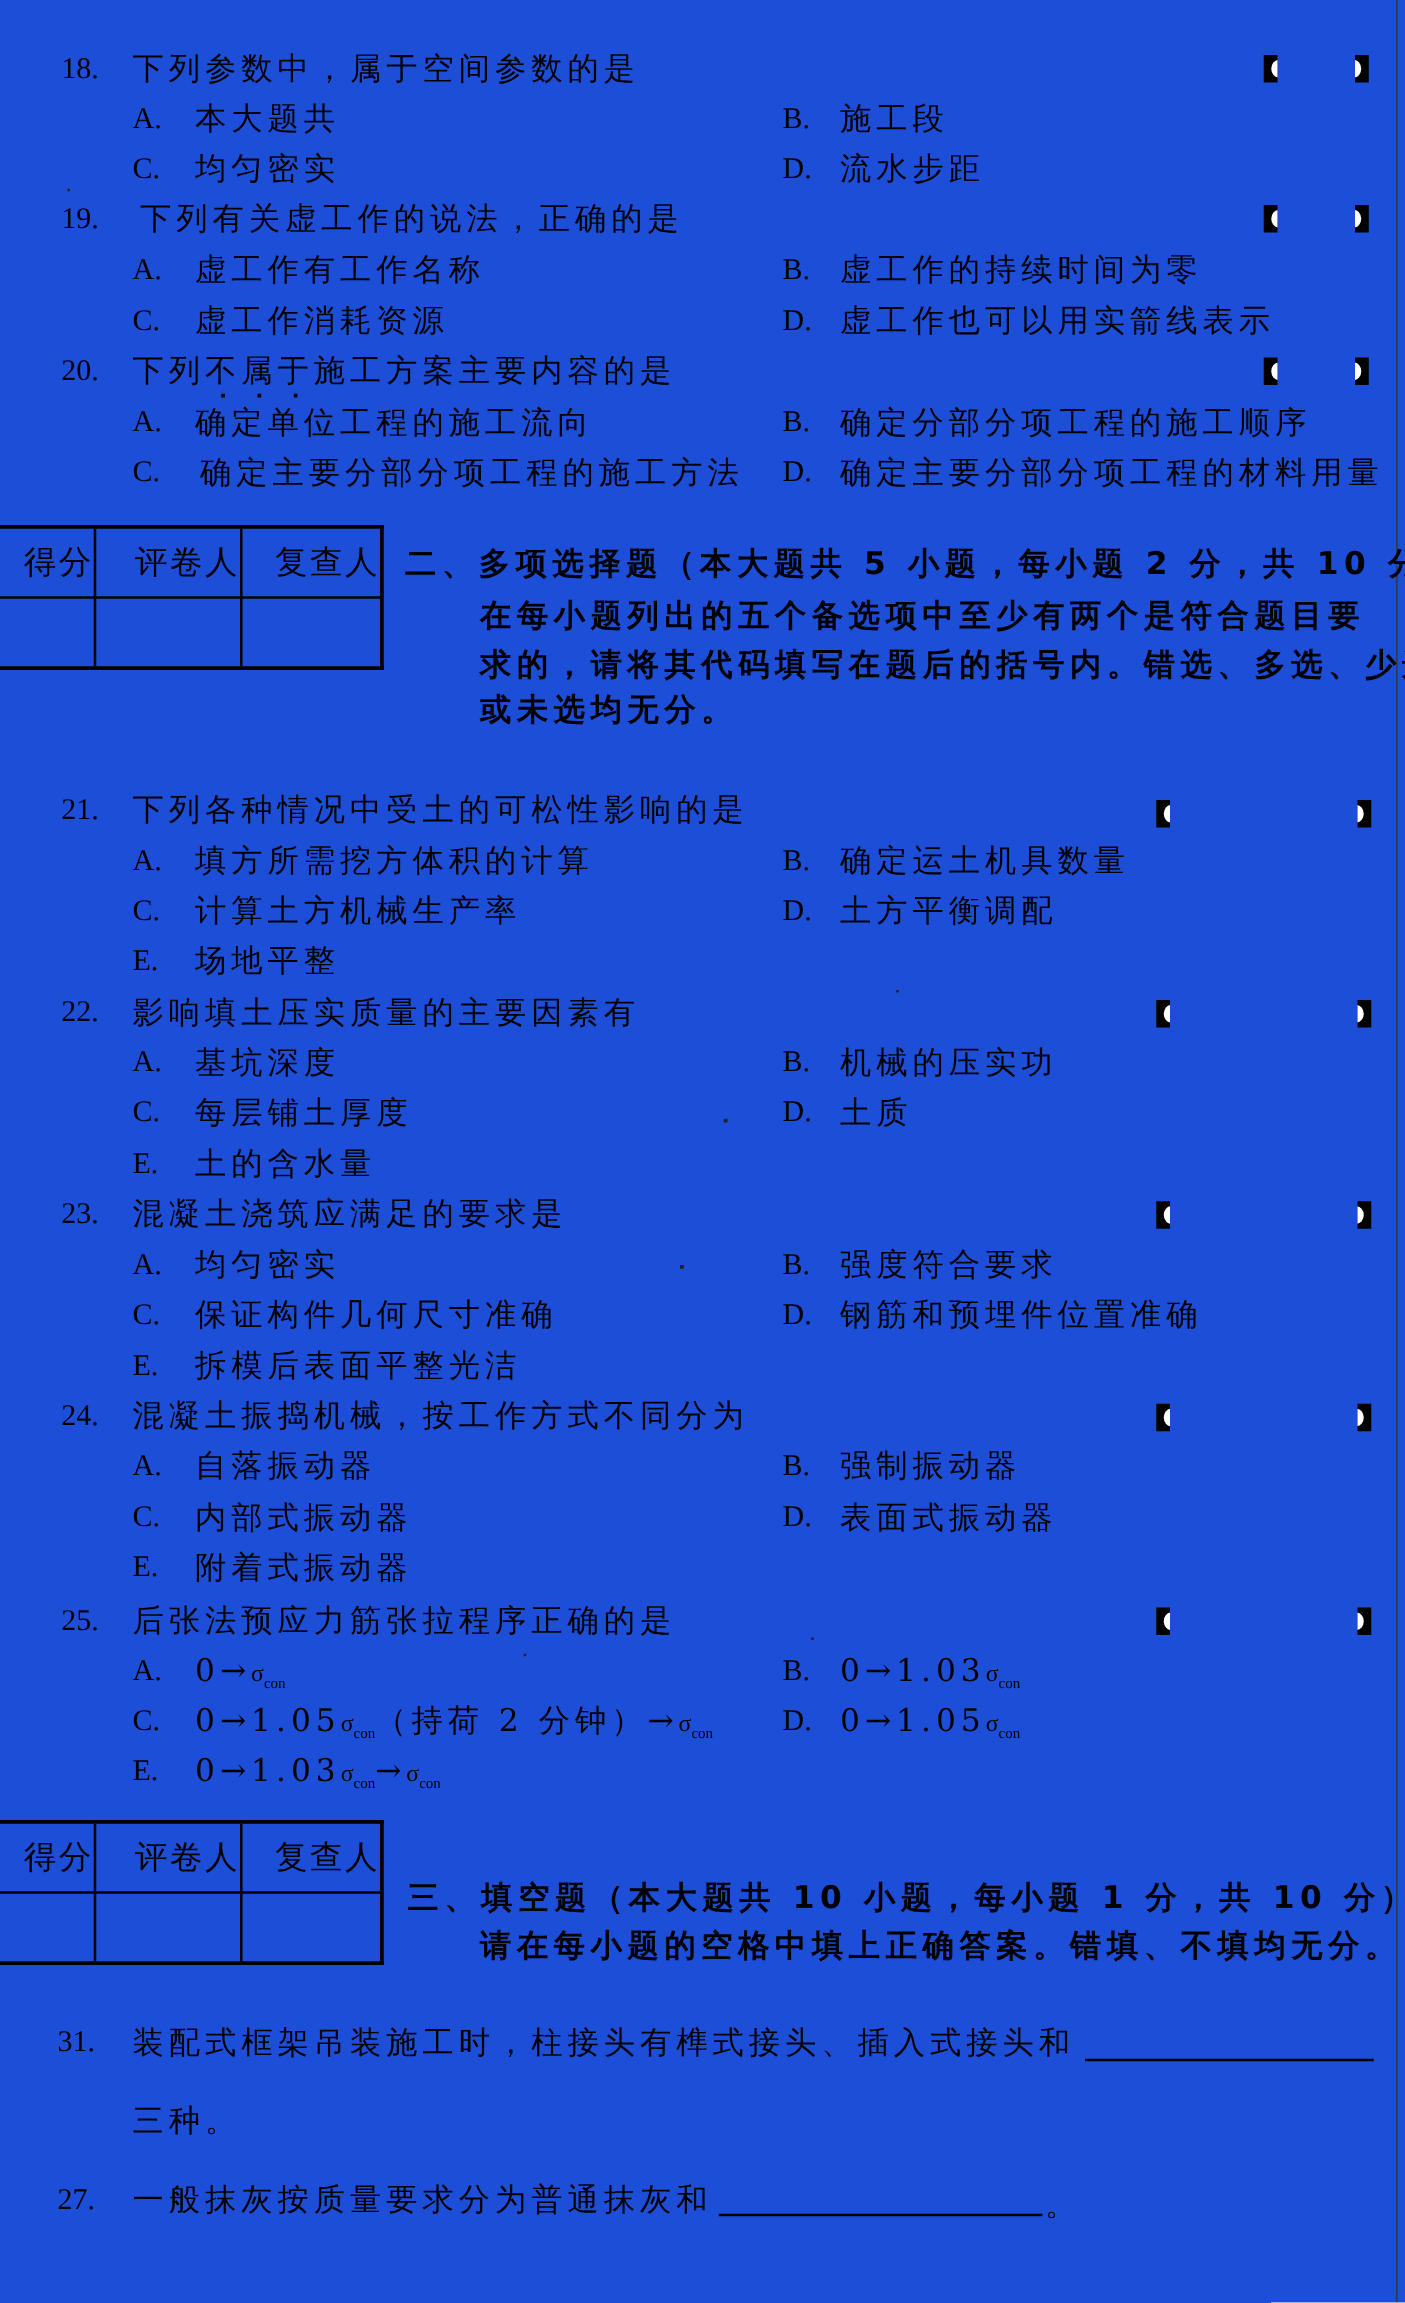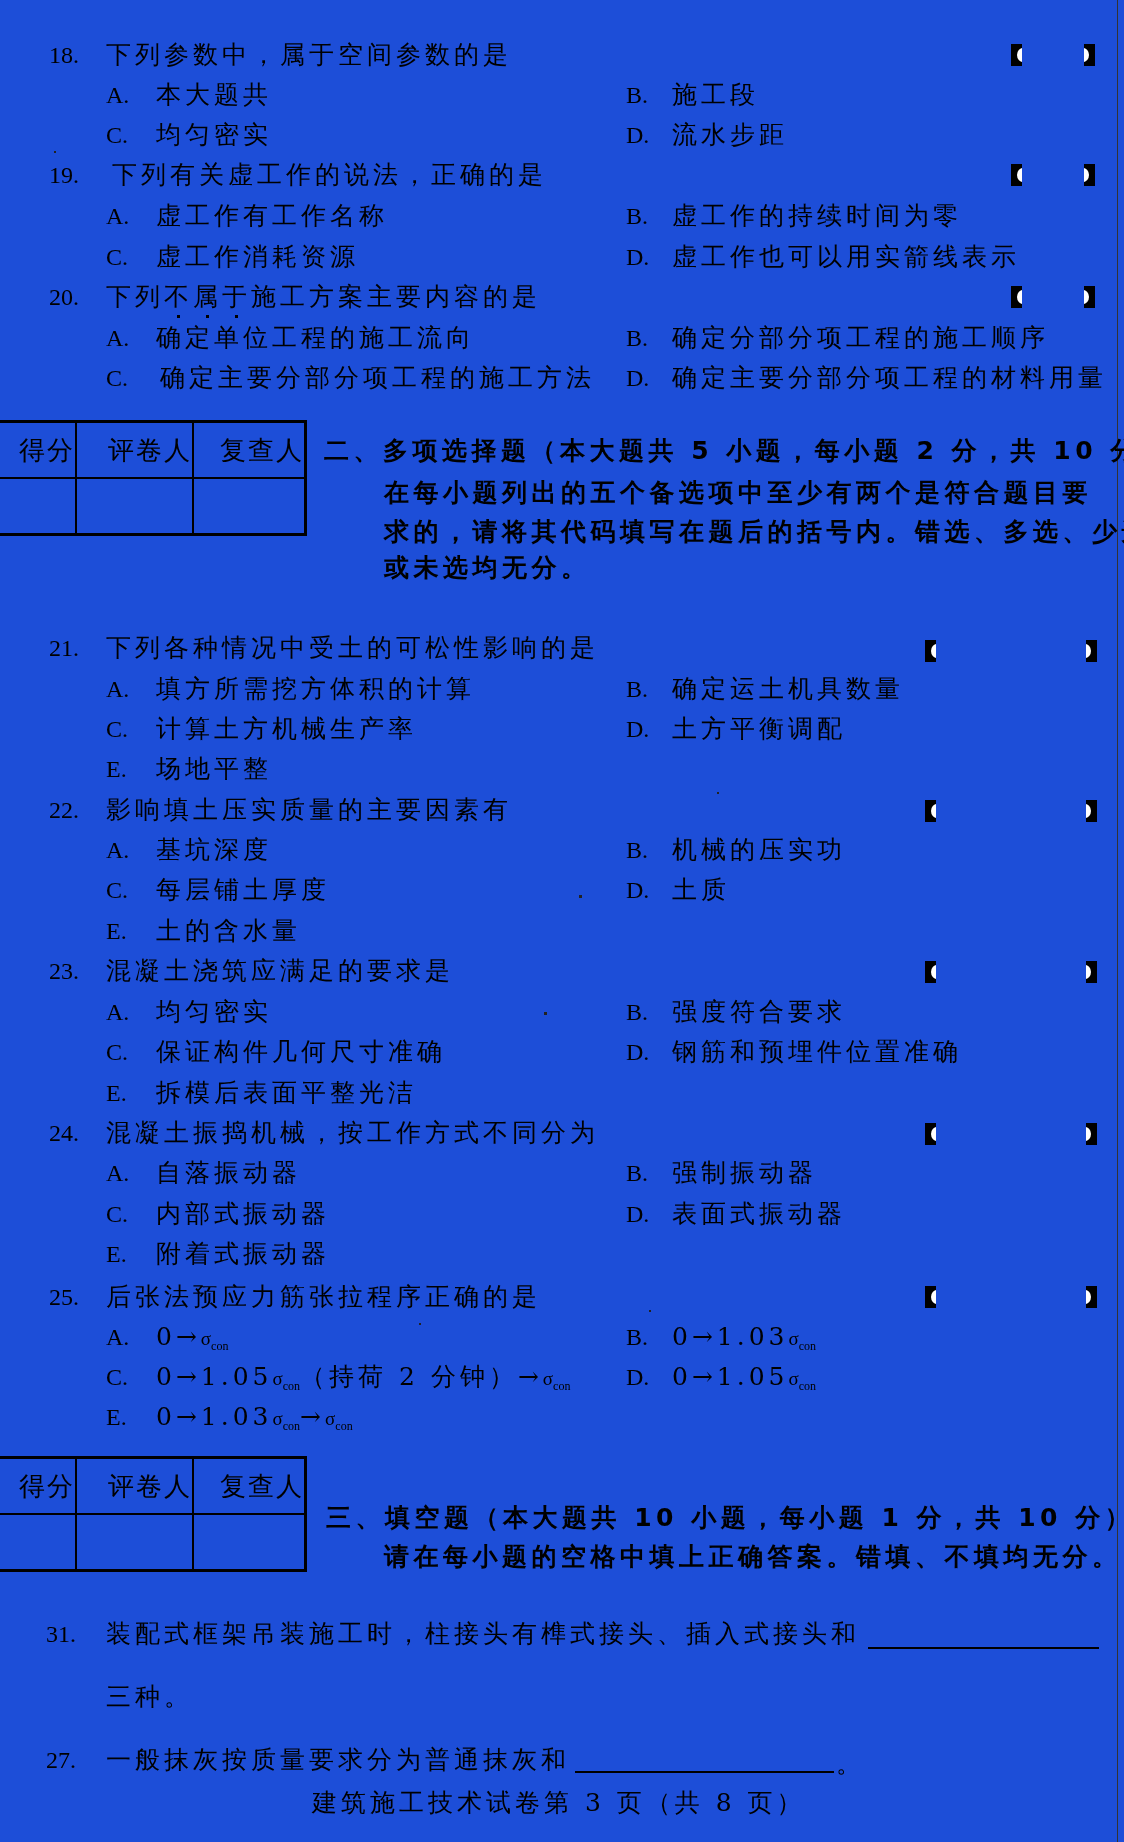--- a/index.html
+++ b/index.html
@@ -214,21 +214,20 @@
     <span class="ln cjk" style="left:106px;top:1682px">三种。</span>
   </div>
 
   <div>
     <span class="ln num" style="left:46px;top:1745px">27.</span>
     <span class="ln cjk" style="left:106px;top:1745px">一般抹灰按质量要求分为普通抹灰和</span>
     <div class="uline" style="left:575px;top:1771px;width:259px"></div>
     <span class="ln cjk" style="left:836px;top:1749px">。</span>
   </div>
 
-  <span class="ln cjk" style="left:312px;top:1788px">建筑施工技术试卷第 3 页（共 8 页）</span>
 
   <span class="speck" style="left:54px;top:151px"></span>
   <span class="speck" style="left:717px;top:792px"></span>
   <span class="speck" style="left:579px;top:895px;width:3px;height:3px"></span>
   <span class="speck" style="left:544px;top:1012px;width:3px;height:3px"></span>
   <span class="speck" style="left:419px;top:1323px"></span>
   <span class="speck" style="left:649px;top:1310px"></span>
 </div>
 
 </body></html>

